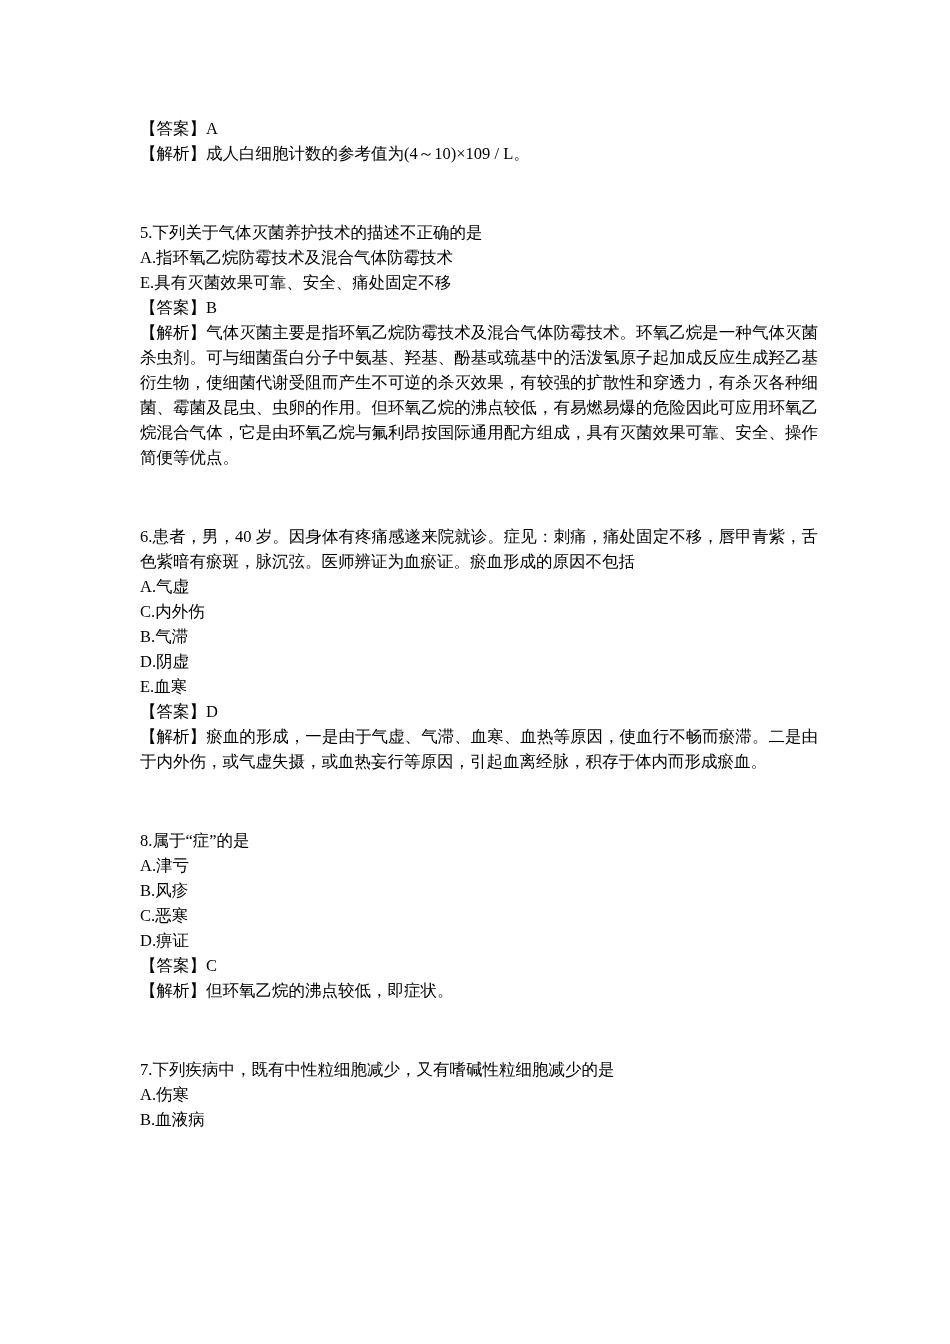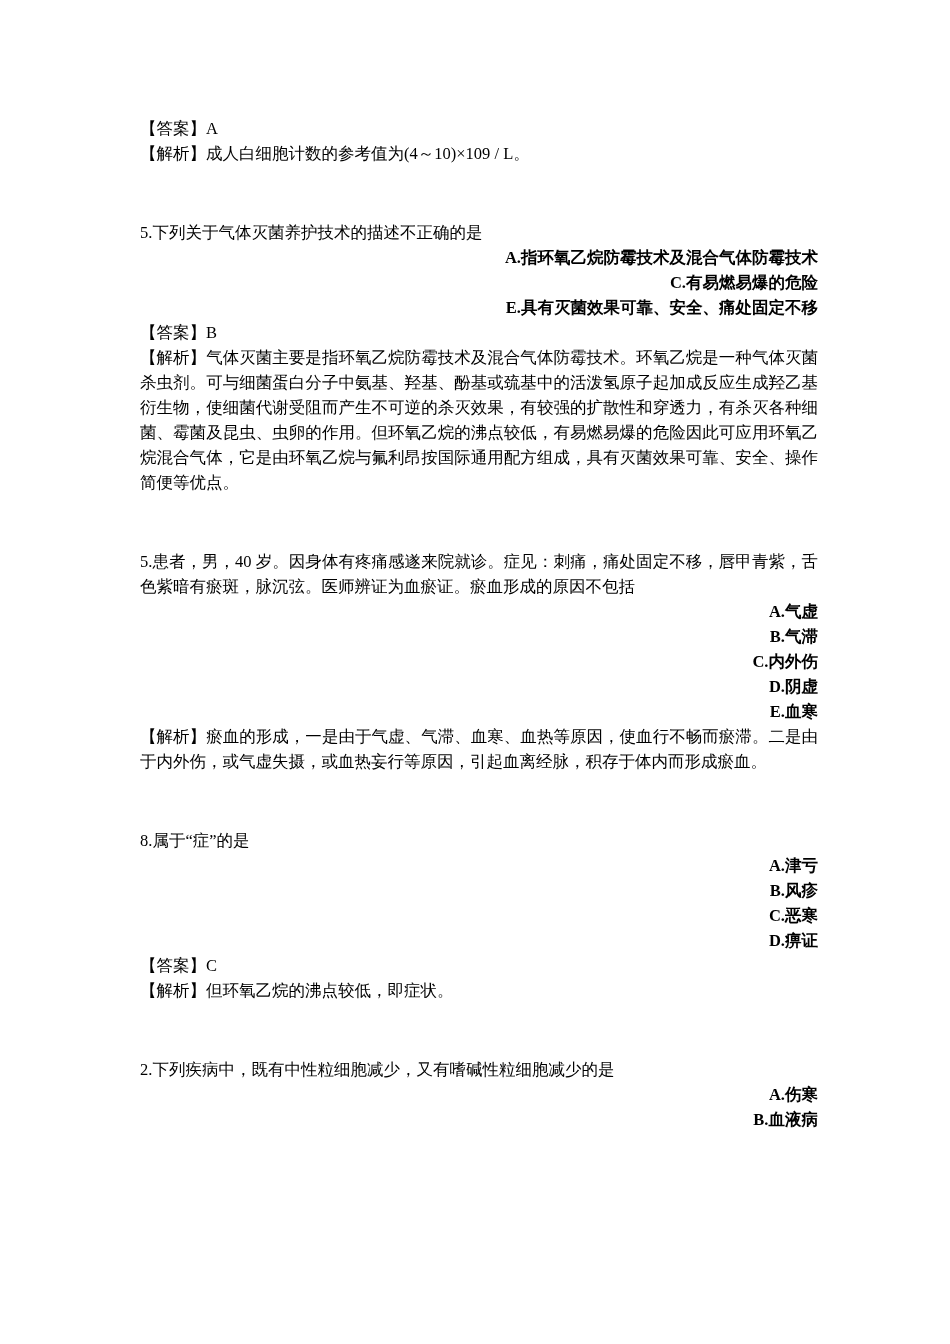--- a/index.html
+++ b/index.html
@@ -29,64 +29,63 @@
     margin: 0;
     padding: 0;
     font-size: 16.5px;
     line-height: 25px;
     text-align: justify;
     text-justify: inter-ideograph;
     word-break: break-all;
     color: #000000;
   }
   .option-line {
-    text-align: right;
-    font-weight: bold;
+    text-align: left;
   }
 </style>
 </head>
 <body>
 
 <div class="page">
   <div class="content">
 
     <section class="block">
       <p class="line">【答案】A</p>
       <p class="line">【解析】成人白细胞计数的参考值为(4～10)×109 / L。</p>
     </section>
 
     <section class="block">
       <p class="line">5.下列关于气体灭菌养护技术的描述不正确的是</p>
       <p class="line option-line">A.指环氧乙烷防霉技术及混合气体防霉技术</p>
-      <p class="line option-line">C.有易燃易爆的危险</p>
       <p class="line option-line">E.具有灭菌效果可靠、安全、痛处固定不移</p>
       <p class="line">【答案】B</p>
       <p class="line">【解析】气体灭菌主要是指环氧乙烷防霉技术及混合气体防霉技术。环氧乙烷是一种气体灭菌杀虫剂。可与细菌蛋白分子中氨基、羟基、酚基或巯基中的活泼氢原子起加成反应生成羟乙基衍生物，使细菌代谢受阻而产生不可逆的杀灭效果，有较强的扩散性和穿透力，有杀灭各种细菌、霉菌及昆虫、虫卵的作用。但环氧乙烷的沸点较低，有易燃易爆的危险因此可应用环氧乙烷混合气体，它是由环氧乙烷与氟利昂按国际通用配方组成，具有灭菌效果可靠、安全、操作简便等优点。</p>
     </section>
 
     <section class="block">
-      <p class="line">5.患者，男，40 岁。因身体有疼痛感遂来院就诊。症见：刺痛，痛处固定不移，唇甲青紫，舌色紫暗有瘀斑，脉沉弦。医师辨证为血瘀证。瘀血形成的原因不包括</p>
+      <p class="line">6.患者，男，40 岁。因身体有疼痛感遂来院就诊。症见：刺痛，痛处固定不移，唇甲青紫，舌色紫暗有瘀斑，脉沉弦。医师辨证为血瘀证。瘀血形成的原因不包括</p>
       <p class="line option-line">A.气虚</p>
+      <p class="line option-line">C.内外伤</p>
       <p class="line option-line">B.气滞</p>
-      <p class="line option-line">C.内外伤</p>
       <p class="line option-line">D.阴虚</p>
       <p class="line option-line">E.血寒</p>
+      <p class="line">【答案】D</p>
       <p class="line">【解析】瘀血的形成，一是由于气虚、气滞、血寒、血热等原因，使血行不畅而瘀滞。二是由于内外伤，或气虚失摄，或血热妄行等原因，引起血离经脉，积存于体内而形成瘀血。</p>
     </section>
 
     <section class="block">
       <p class="line">8.属于“症”的是</p>
       <p class="line option-line">A.津亏</p>
       <p class="line option-line">B.风疹</p>
       <p class="line option-line">C.恶寒</p>
       <p class="line option-line">D.痹证</p>
       <p class="line">【答案】C</p>
       <p class="line">【解析】但环氧乙烷的沸点较低，即症状。</p>
     </section>
 
     <section class="block">
-      <p class="line">2.下列疾病中，既有中性粒细胞减少，又有嗜碱性粒细胞减少的是</p>
+      <p class="line">7.下列疾病中，既有中性粒细胞减少，又有嗜碱性粒细胞减少的是</p>
       <p class="line option-line">A.伤寒</p>
       <p class="line option-line">B.血液病</p>
     </section>
 
   </div>
 </div>
 
 </body></html>

